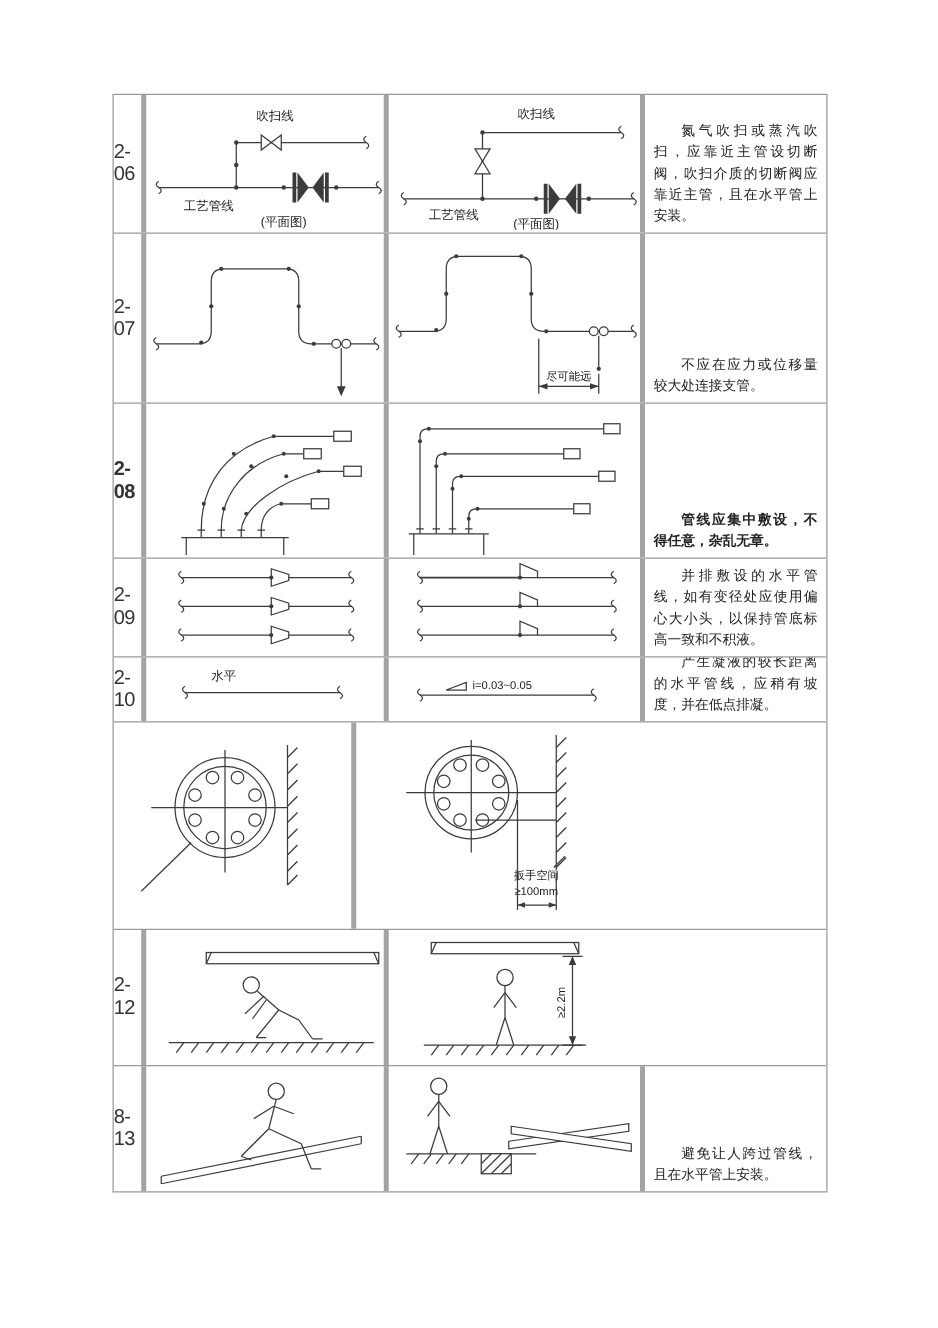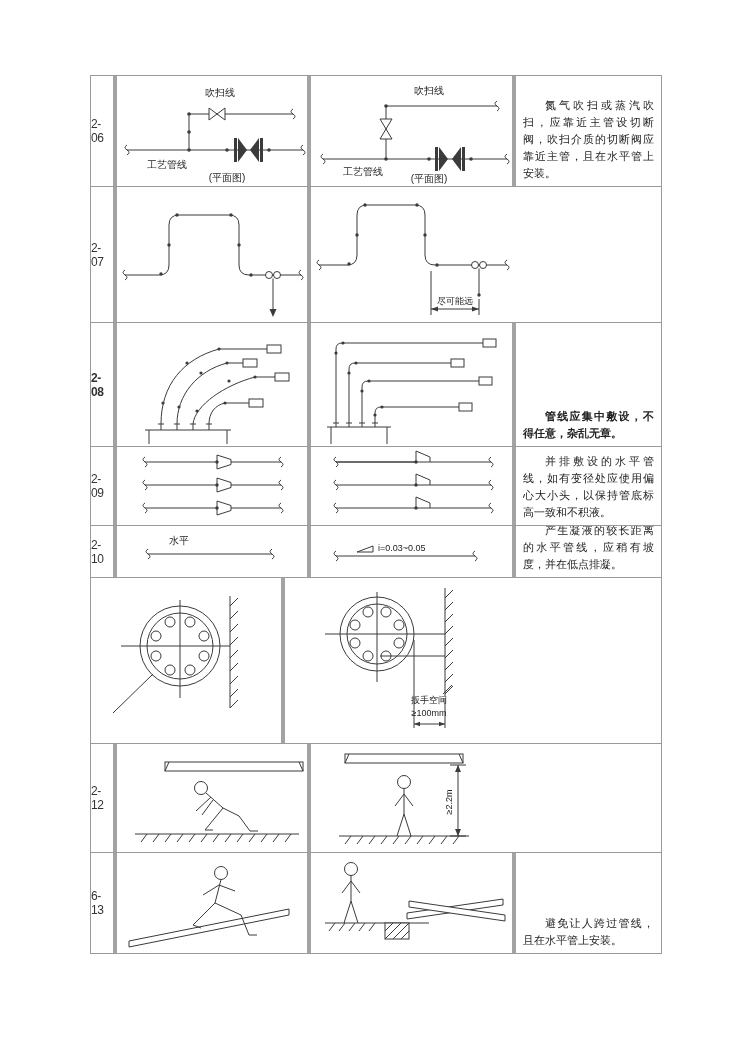--- a/index.html
+++ b/index.html
@@ -4,21 +4,21 @@
 <style>
   html,body{margin:0;padding:0;}
   body{width:750px;height:1062px;position:relative;background:#ffffff;
        font-family:"Liberation Sans",sans-serif;color:#222;}
   .tbl{position:absolute;left:90px;top:75px;width:570px;border:1px solid #9a9a9a;}
   .row{display:flex;border-bottom:1px solid #9a9a9a;}
   .row:last-child{border-bottom:none;}
   .c{border-right:4px solid #a3a3a3;box-sizing:border-box;overflow:hidden;}
   .c:last-child{border-right:none;}
   .c-id{width:26px;display:flex;align-items:center;justify-content:center;
-        font-size:12px;color:#333;letter-spacing:-0.5px;}
+        font-size:16px;color:#333;letter-spacing:-0.5px;}
   .c-d1{width:194px;}
   .c-d2{width:205px;}
   .c-tx{width:145px;display:flex;align-items:flex-end;padding:4px 7px;}
   .desc{margin:0;font-size:11px;line-height:1.55;text-indent:2em;color:#222;
         text-align:justify;}
   svg{display:block;}
   .ln{stroke:#3b3b3b;fill:none;stroke-width:1;}
   .lnt{stroke:#3b3b3b;fill:none;stroke-width:1.4;}
   .wh{fill:#ffffff;stroke:#3b3b3b;stroke-width:1;}
   .fl{fill:#3b3b3b;stroke:none;}
@@ -117,20 +117,23 @@
         <circle class="wh" cx="164" cy="78" r="3.5"></circle>
           <circle class="wh" cx="172" cy="78" r="3.5"></circle>
         <path class="ln" d="M168,81.5 V108"></path>
         <circle class="fl" cx="168" cy="108" r="1.7"></circle>
         <path class="ln" d="M120,84 V128 M168,112 V128 M120,122 H168"></path>
         <polygon class="fl" points="120,122 127,119.5 127,124.5"></polygon>
         <polygon class="fl" points="168,122 161,119.5 161,124.5"></polygon>
         <text x="144" y="117" text-anchor="middle" class="sm">尽可能远</text>
       </svg>
     </div>
+    <div class="c c-tx">
+      <p class="desc">不应在应力或位移量较大处连接支管。</p>
+    </div>
   </div>
 
   <div class="row" style="height:123px;font-weight:bold;">
     <div class="c c-id">2-08</div>
     <div class="c c-d1">
       <svg width="194" height="121" viewBox="0 0 194 121">
         <path class="ln" d="M28,107 H114 M32,107 V121 M110,107 V121"></path>
         <path class="ln" d="M41,101 H47 M44,101 V107 M57,101 H63 M60,101 V107 M73,101 H79 M76,101 V107 M89,101 H95 M92,101 V107"></path>
         <path class="ln" d="M44,101 C44,62 66,36 102,26 H150"></path>
         <rect class="wh" x="150" y="22" width="14" height="8"></rect>
@@ -324,21 +327,21 @@
         <path class="ln" d="M40,92 l-6,8 M52,92 l-6,8 M64,92 l-6,8 M76,92 l-6,8 M88,92 l-6,8 M100,92 l-6,8 M112,92 l-6,8 M124,92 l-6,8 M136,92 l-6,8 M148,92 l-6,8"></path>
         <path class="ln" d="M147,21 V92 M139,21 H155 M139,92 H155"></path>
         <polygon class="fl" points="147,21 144,28 150,28"></polygon>
         <polygon class="fl" points="147,92 144,85 150,85"></polygon>
         <text x="141" y="58" class="sm" text-anchor="middle" transform="rotate(-90 141 58)">≥2.2m</text>
       </svg>
     </div>
   </div>
 
   <div class="row" style="height:100px;">
-    <div class="c c-id">6-13</div>
+    <div class="c c-id">8-13</div>
     <div class="c c-d1">
       <svg width="194" height="98" viewBox="0 0 194 98">
         <path class="ln" d="M12,88 L172,56 M12,94 L172,62 M12,88 V94 M172,56 V62"></path>
         <circle class="ln" cx="104" cy="20" r="6.5"></circle>
         <path class="ln" d="M104,26.5 L98,50"></path>
         <path class="ln" d="M102,32 L86,42 M102,32 L118,38"></path>
         <path class="ln" d="M98,50 L76,72 M76,72 L84,75"></path>
         <path class="ln" d="M98,50 L124,62 L132,82 M132,82 H140"></path>
       </svg>
     </div>

